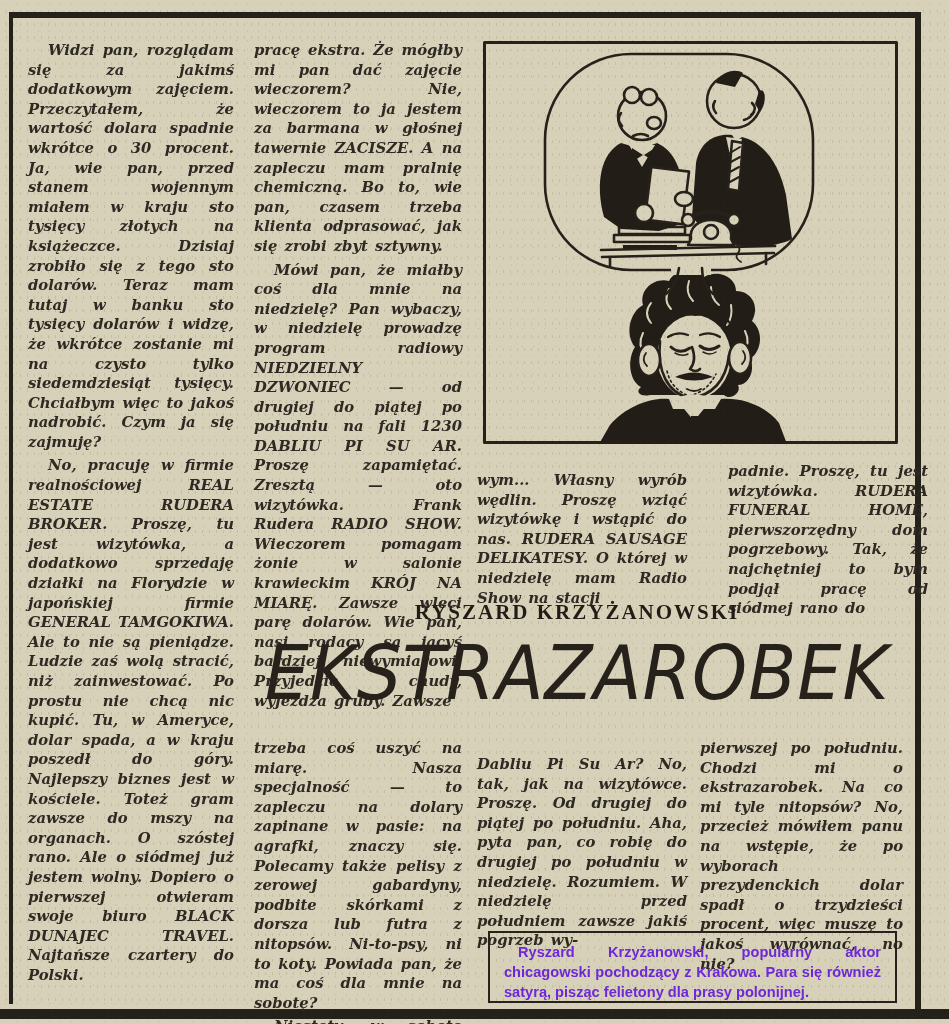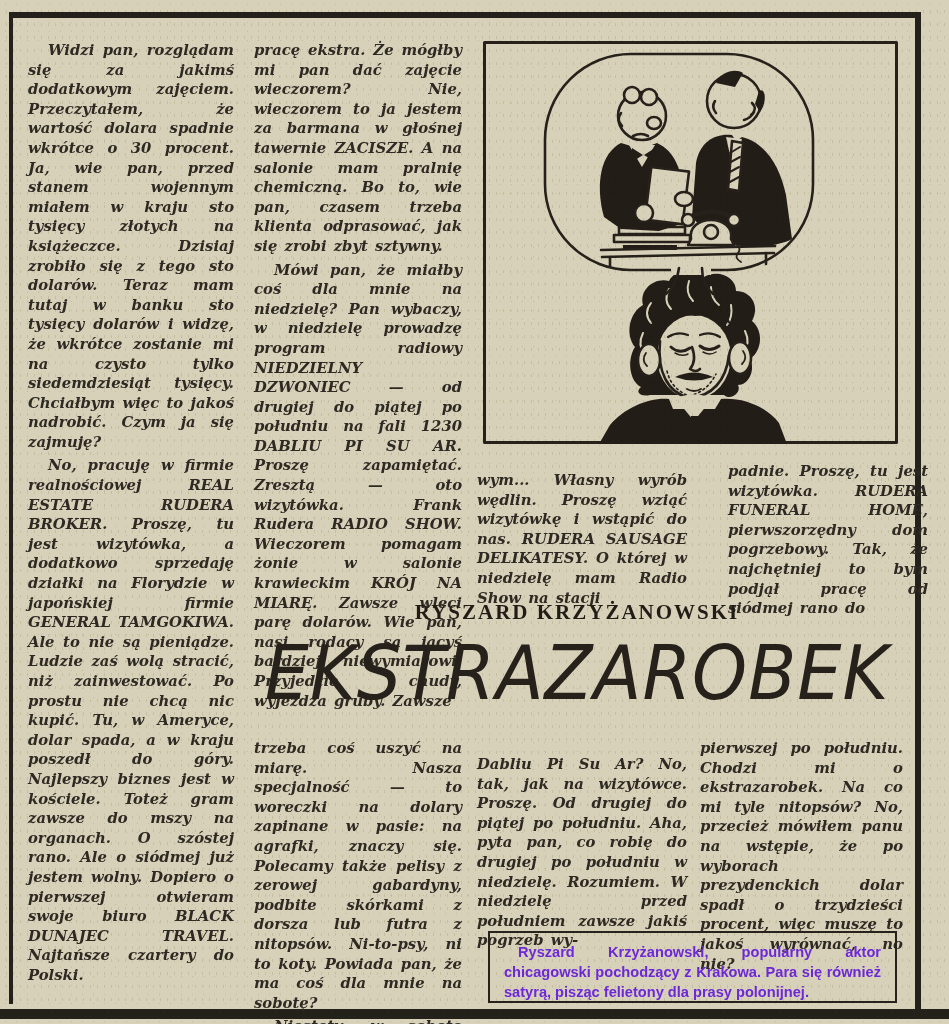--- a/index.html
+++ b/index.html
@@ -41,39 +41,39 @@
 <div class="rule" style="left:915px;top:12px;width:6px;height:997px;"></div>
 <div class="rule" style="left:0;top:1009px;width:949px;height:10px;"></div>
 
 <div class="col" style="left:28px;top:40px;width:206px;">
   <p>Widzi pan, rozglądam się za jakimś dodatkowym zajęciem. Przeczytałem, że wartość dolara spadnie wkrótce o 30 procent. Ja, wie pan, przed stanem wojennym miałem w kraju sto tysięcy złotych na książeczce. Dzisiaj zrobiło się z tego sto dolarów. Teraz mam tutaj w banku sto tysięcy dolarów i widzę, że wkrótce zostanie mi na czysto tylko siedemdziesiąt tysięcy. Chciałbym więc to jakoś nadrobić. Czym ja się zajmuję?</p>
   <p>No, pracuję w firmie realnościowej REAL ESTATE RUDERA BROKER. Proszę, tu jest wizytówka, a dodatkowo sprzedaję działki na Florydzie w japońskiej firmie GENERAL TAMGOKIWA. Ale to nie są pieniądze. Ludzie zaś wolą stracić, niż zainwestować. Po prostu nie chcą nic kupić. Tu, w Ameryce, dolar spada, a w kraju poszedł do góry. Najlepszy biznes jest w kościele. Toteż gram zawsze do mszy na organach. O szóstej rano. Ale o siódmej już jestem wolny. Dopiero o pierwszej otwieram swoje biuro BLACK DUNAJEC TRAVEL. Najtańsze czartery do Polski.</p>
 
 </div>
 
 <div class="col" style="left:254px;top:40px;width:208px;">
-  <p class="cont">pracę ekstra. Że mógłby mi pan dać zajęcie wieczorem? Nie, wieczorem to ja jestem za barmana w głośnej tawernie ZACISZE. A na salonie mam pralnię chemiczną. Bo to, wie pan, czasem trzeba klienta odprasować, jak się zrobi zbyt sztywny.</p>
+  <p class="cont">pracę ekstra. Że mógłby mi pan dać zajęcie wieczorem? Nie, wieczorem to ja jestem za barmana w głośnej tawernie ZACISZE. A na zapleczu mam pralnię chemiczną. Bo to, wie pan, czasem trzeba klienta odprasować, jak się zrobi zbyt sztywny.</p>
   <p>Mówi pan, że miałby coś dla mnie na niedzielę? Pan wybaczy, w niedzielę prowadzę program radiowy NIEDZIELNY DZWONIEC — od drugiej do piątej po południu na fali 1230 DABLIU PI SU AR. Proszę zapamiętać. Zresztą — oto wizytówka. Frank Rudera RADIO SHOW. Wieczorem pomagam żonie w salonie krawieckim KRÓJ NA MIARĘ. Zawsze wleci parę dolarów. Wie pan, nasi rodacy są jacyś bardziej niewymiarowi. Przyjedzie chudy, wyjeżdża gruby. Zawsze</p>
 </div>
 
 <div class="col" style="left:477px;top:470px;width:210px;">
   <p class="cont">wym... Własny wyrób wędlin. Proszę wziąć wizytówkę i wstąpić do nas. RUDERA SAUSAGE DELIKATESY. O której w niedzielę mam Radio Show na stacji</p>
 </div>
 
 <div class="col" style="left:700px;top:461px;width:200px;margin-left:28px;">
   <p class="cont">padnie. Proszę, tu jest wizytówka. RUDERA FUNERAL HOME, pierwszorzędny dom pogrzebowy. Tak, że najchętniej to bym podjął pracę od siódmej rano do</p>
 </div>
 
 <div class="titleblock">
   <div class="byline">RYSZARD KRZYŻANOWSKI</div>
   <div class="headline">EKSTRAZAROBEK</div>
 </div>
 
 <div class="col" style="left:254px;top:738px;width:208px;">
-  <p class="cont">trzeba coś uszyć na miarę. Nasza specjalność — to woreczki na dolary zapinane w pasie: na agrafki, znaczy się. Polecamy także pelisy z zerowej gabardyny, podbite skórkami z dorsza lub futra z nitopsów. Ni-to-psy, ni to koty. Powiada pan, że ma coś dla mnie na sobotę?</p>
+  <p class="cont">trzeba coś uszyć na miarę. Nasza specjalność — to zapleczu na dolary zapinane w pasie: na agrafki, znaczy się. Polecamy także pelisy z zerowej gabardyny, podbite skórkami z dorsza lub futra z nitopsów. Ni-to-psy, ni to koty. Powiada pan, że ma coś dla mnie na sobotę?</p>
   <p>Niestety, w sobotę mam największy ruch w sklepie delikateso-</p>
 </div>
 
 <div class="col" style="left:477px;top:738px;width:210px;margin-top:16px;">
   <p class="cont">Dabliu Pi Su Ar? No, tak, jak na wizytówce. Proszę. Od drugiej do piątej po południu. Aha, pyta pan, co robię do drugiej po południu w niedzielę. Rozumiem. W niedzielę przed południem zawsze jakiś pogrzeb wy-</p>
 </div>
 
 <div class="col" style="left:700px;top:738px;width:203px;">
   <p class="cont">pierwszej po południu. Chodzi mi o ekstrazarobek. Na co mi tyle nitopsów? No, przecież mówiłem panu na wstępie, że po wyborach prezydenckich dolar spadł o trzydzieści procent, więc muszę to jakoś wyrównać, no nie?</p>
 </div>

